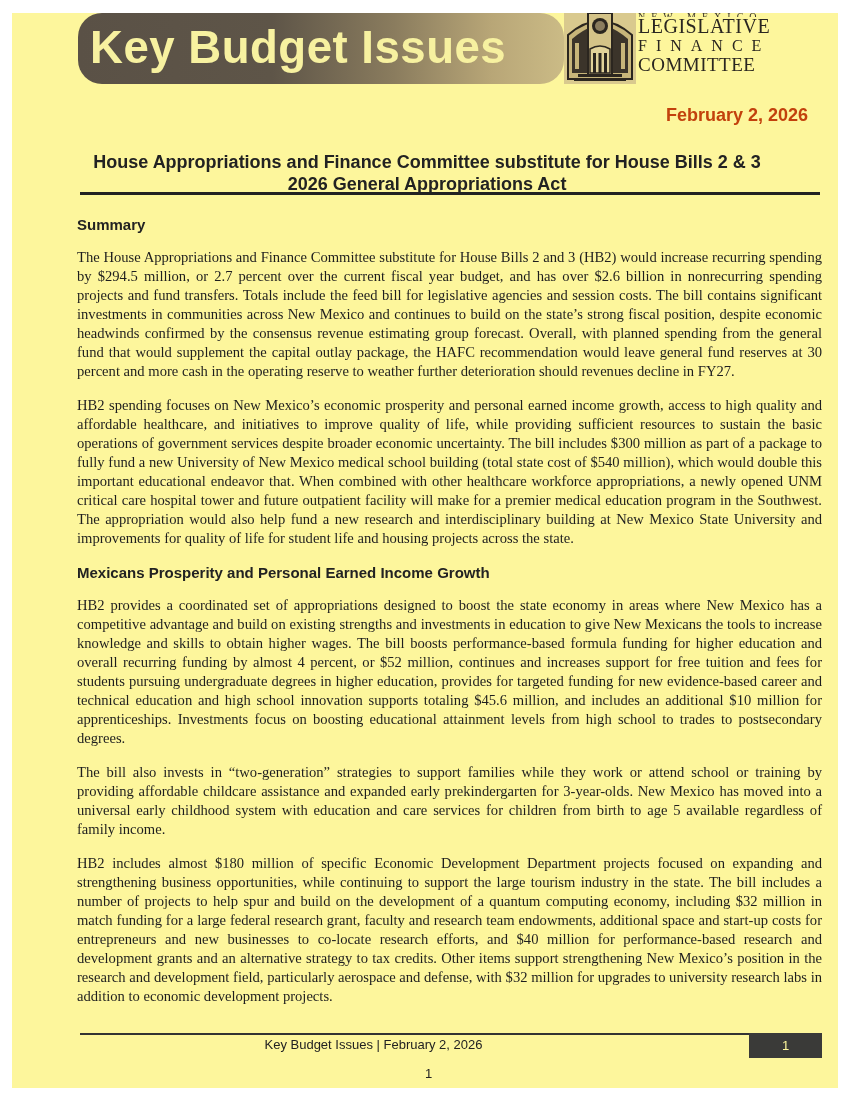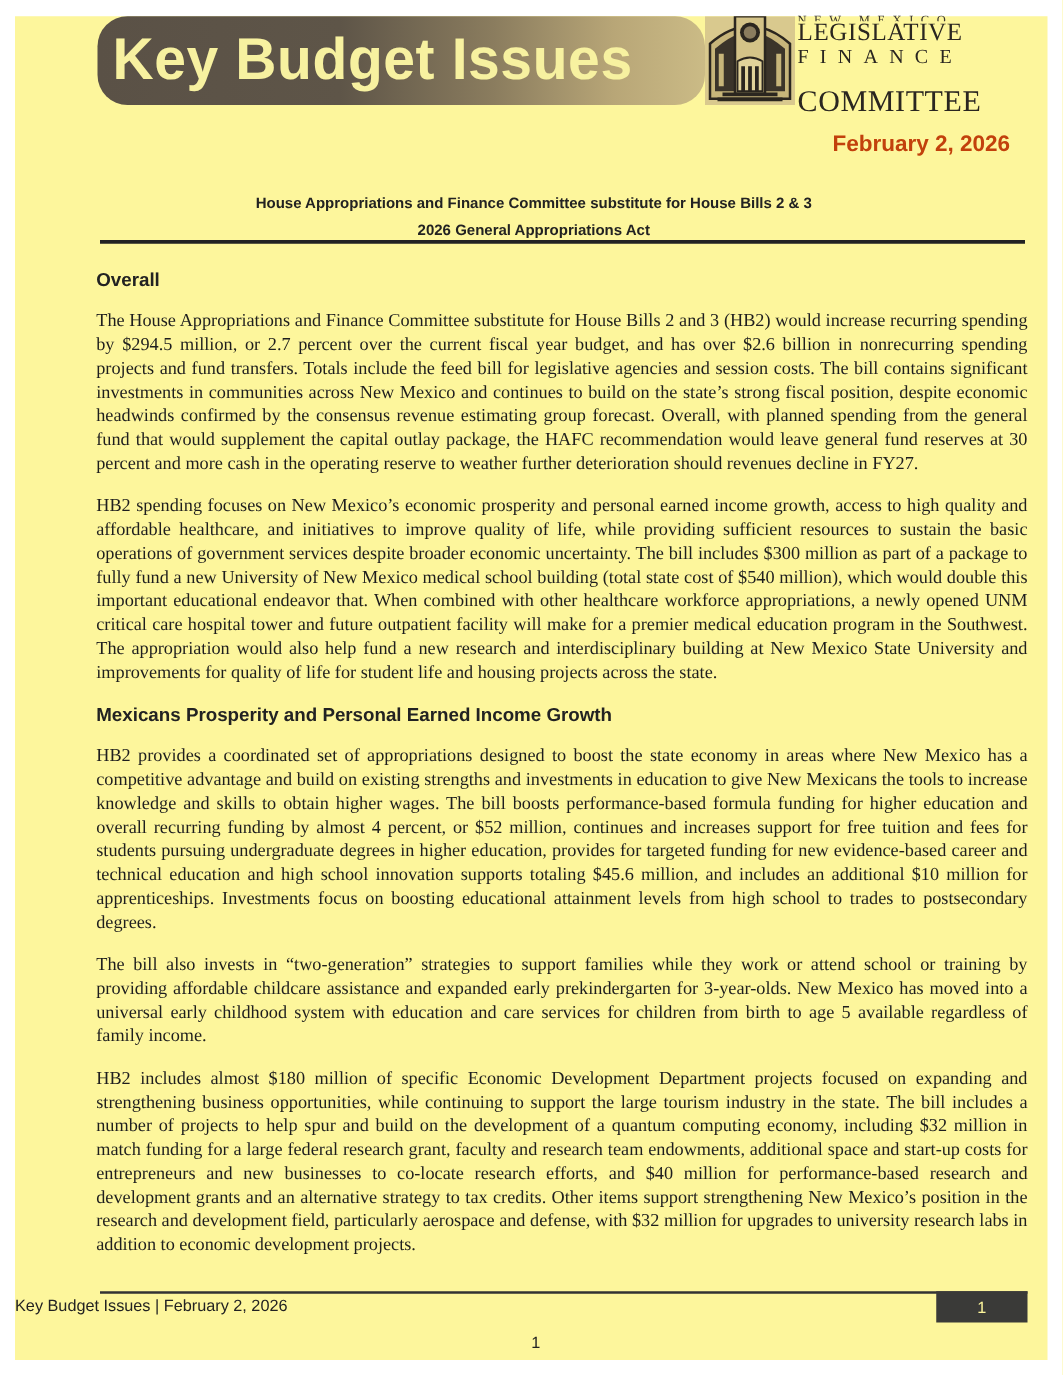--- a/index.html
+++ b/index.html
@@ -26,47 +26,47 @@
     position: absolute; left: 552px; top: 0; width: 275px; height: 71px;
   }
   .logo svg { position: absolute; left: 0; top: 0; }
   .logo-text {
     position: absolute; left: 74px; top: -6px;
     font-family: "Liberation Serif", serif; color: #2a2620; line-height: 19px;
   }
   .logo-text .nm { font-size: 10px; letter-spacing: 6px; height: 10px; overflow: hidden; color: #3a352d; }
   .logo-text .l1 { font-size: 20px; letter-spacing: 0.5px; }
   .logo-text .l2 { font-size: 16px; letter-spacing: 9px; }
-  .logo-text .l3 { font-size: 24px; letter-spacing: 0.5px; margin-top: 18px; }
+  .logo-text .l3 { font-size: 19px; letter-spacing: 0.5px; }
   .date {
     position: absolute; right: 30px; top: 92px;
     font-family: "Liberation Sans", sans-serif; font-weight: bold; font-size: 18px; color: #c2410c;
   }
   .doc-title {
     position: absolute; left: 30px; width: 770px; top: 138px; text-align: center;
-    font-family: "Liberation Sans", sans-serif; font-weight: bold; font-size: 12px; color: #222;
+    font-family: "Liberation Sans", sans-serif; font-weight: bold; font-size: 18px; color: #222;
     line-height: 22px;
   }
   .title-rule {
     position: absolute; left: 68px; width: 740px; top: 179px; height: 3px; background: #222;
   }
   .content {
     position: absolute; left: 65px; width: 745px; top: 202px;
     font-size: 14.6px; line-height: 19px; color: #1e1e1e; text-align: justify;
   }
   .content h2 {
     font-family: "Liberation Sans", sans-serif; font-weight: bold; font-size: 15px;
     margin: 0 0 14px 0; color: #222;
   }
   .content p { margin: 0 0 15px 0; }
   .footer-rule {
     position: absolute; left: 68px; width: 742px; top: 1020px; height: 1.5px; background: #333;
   }
   .footer-text {
-    position: absolute; left: 0; width: 723px; top: 1024px; text-align: left;
+    position: absolute; left: 0; width: 723px; top: 1024px; text-align: center;
     font-family: "Liberation Sans", sans-serif; font-size: 13px; color: #222;
   }
   .footer-box {
     position: absolute; left: 737px; top: 1020px; width: 73px; height: 25px; background: #3a3a38;
     color: #fdf69c; font-family: "Liberation Sans", sans-serif; font-size: 13px;
     text-align: center; line-height: 25px;
   }
   .page-number {
     position: absolute; left: 413px; top: 1053px;
     font-family: "Liberation Sans", sans-serif; font-size: 13px; color: #222;
@@ -113,21 +113,21 @@
 
   <div class="date">February 2, 2026</div>
 
   <div class="doc-title">
     <div>House Appropriations and Finance Committee substitute for House Bills 2 &amp; 3</div>
     <div>2026 General Appropriations Act</div>
   </div>
   <div class="title-rule"></div>
 
   <div class="content">
-    <h2>Overall</h2>
+    <h2>Summary</h2>
     <p>The House Appropriations and Finance Committee substitute for House Bills 2 and 3 (HB2) would increase recurring spending by $294.5 million, or 2.7 percent over the current fiscal year budget, and has over $2.6 billion in nonrecurring spending projects and fund transfers. Totals include the feed bill for legislative agencies and session costs. The bill contains significant investments in communities across New Mexico and continues to build on the state’s strong fiscal position, despite economic headwinds confirmed by the consensus revenue estimating group forecast. Overall, with planned spending from the general fund that would supplement the capital outlay package, the HAFC recommendation would leave general fund reserves at 30 percent and more cash in the operating reserve to weather further deterioration should revenues decline in FY27.</p>
     <p>HB2 spending focuses on New Mexico’s economic prosperity and personal earned income growth, access to high quality and affordable healthcare, and initiatives to improve quality of life, while providing sufficient resources to sustain the basic operations of government services despite broader economic uncertainty. The bill includes $300 million as part of a package to fully fund a new University of New Mexico medical school building (total state cost of $540 million), which would double this important educational endeavor that. When combined with other healthcare workforce appropriations, a newly opened UNM critical care hospital tower and future outpatient facility will make for a premier medical education program in the Southwest. The appropriation would also help fund a new research and interdisciplinary building at New Mexico State University and improvements for quality of life for student life and housing projects across the state.</p>
     <h2>Mexicans Prosperity and Personal Earned Income Growth</h2>
     <p>HB2 provides a coordinated set of appropriations designed to boost the state economy in areas where New Mexico has a competitive advantage and build on existing strengths and investments in education to give New Mexicans the tools to increase knowledge and skills to obtain higher wages. The bill boosts performance-based formula funding for higher education and overall recurring funding by almost 4 percent, or $52 million, continues and increases support for free tuition and fees for students pursuing undergraduate degrees in higher education, provides for targeted funding for new evidence-based career and technical education and high school innovation supports totaling $45.6 million, and includes an additional $10 million for apprenticeships. Investments focus on boosting educational attainment levels from high school to trades to postsecondary degrees.</p>
     <p>The bill also invests in “two-generation” strategies to support families while they work or attend school or training by providing affordable childcare assistance and expanded early prekindergarten for 3-year-olds. New Mexico has moved into a universal early childhood system with education and care services for children from birth to age 5 available regardless of family income.</p>
     <p>HB2 includes almost $180 million of specific Economic Development Department projects focused on expanding and strengthening business opportunities, while continuing to support the large tourism industry in the state. The bill includes a number of projects to help spur and build on the development of a quantum computing economy, including $32 million in match funding for a large federal research grant, faculty and research team endowments, additional space and start-up costs for entrepreneurs and new businesses to co-locate research efforts, and $40 million for performance-based research and development grants and an alternative strategy to tax credits. Other items support strengthening New Mexico’s position in the research and development field, particularly aerospace and defense, with $32 million for upgrades to university research labs in addition to economic development projects.</p>
   </div>
 
   <div class="footer-rule"></div>
   <div class="footer-text">Key Budget Issues | February 2, 2026</div>

